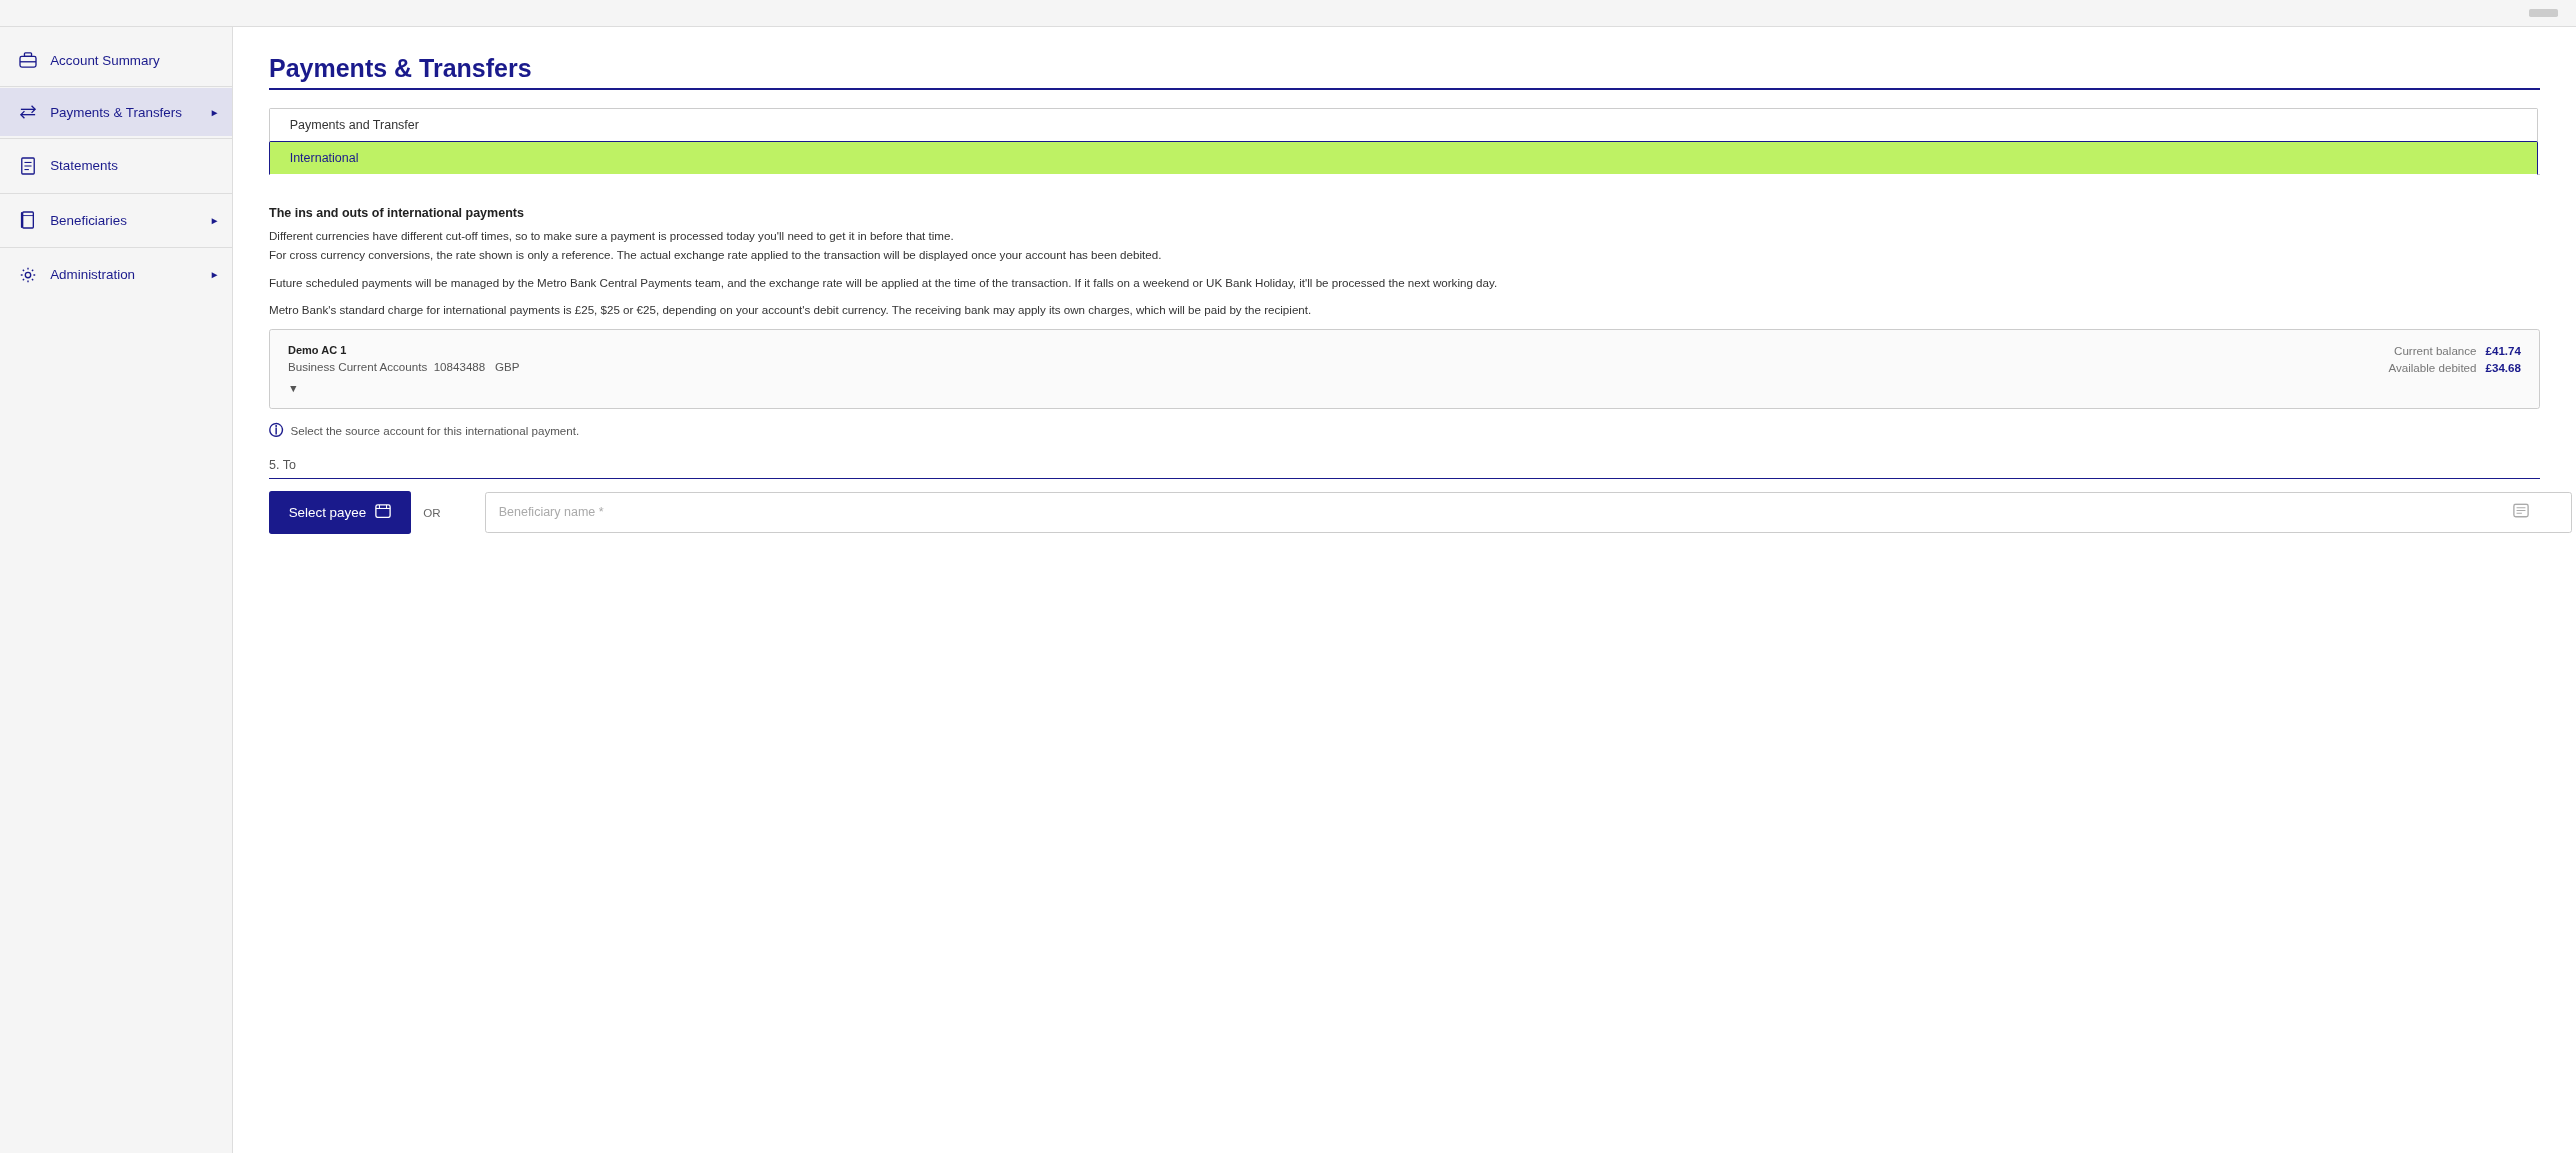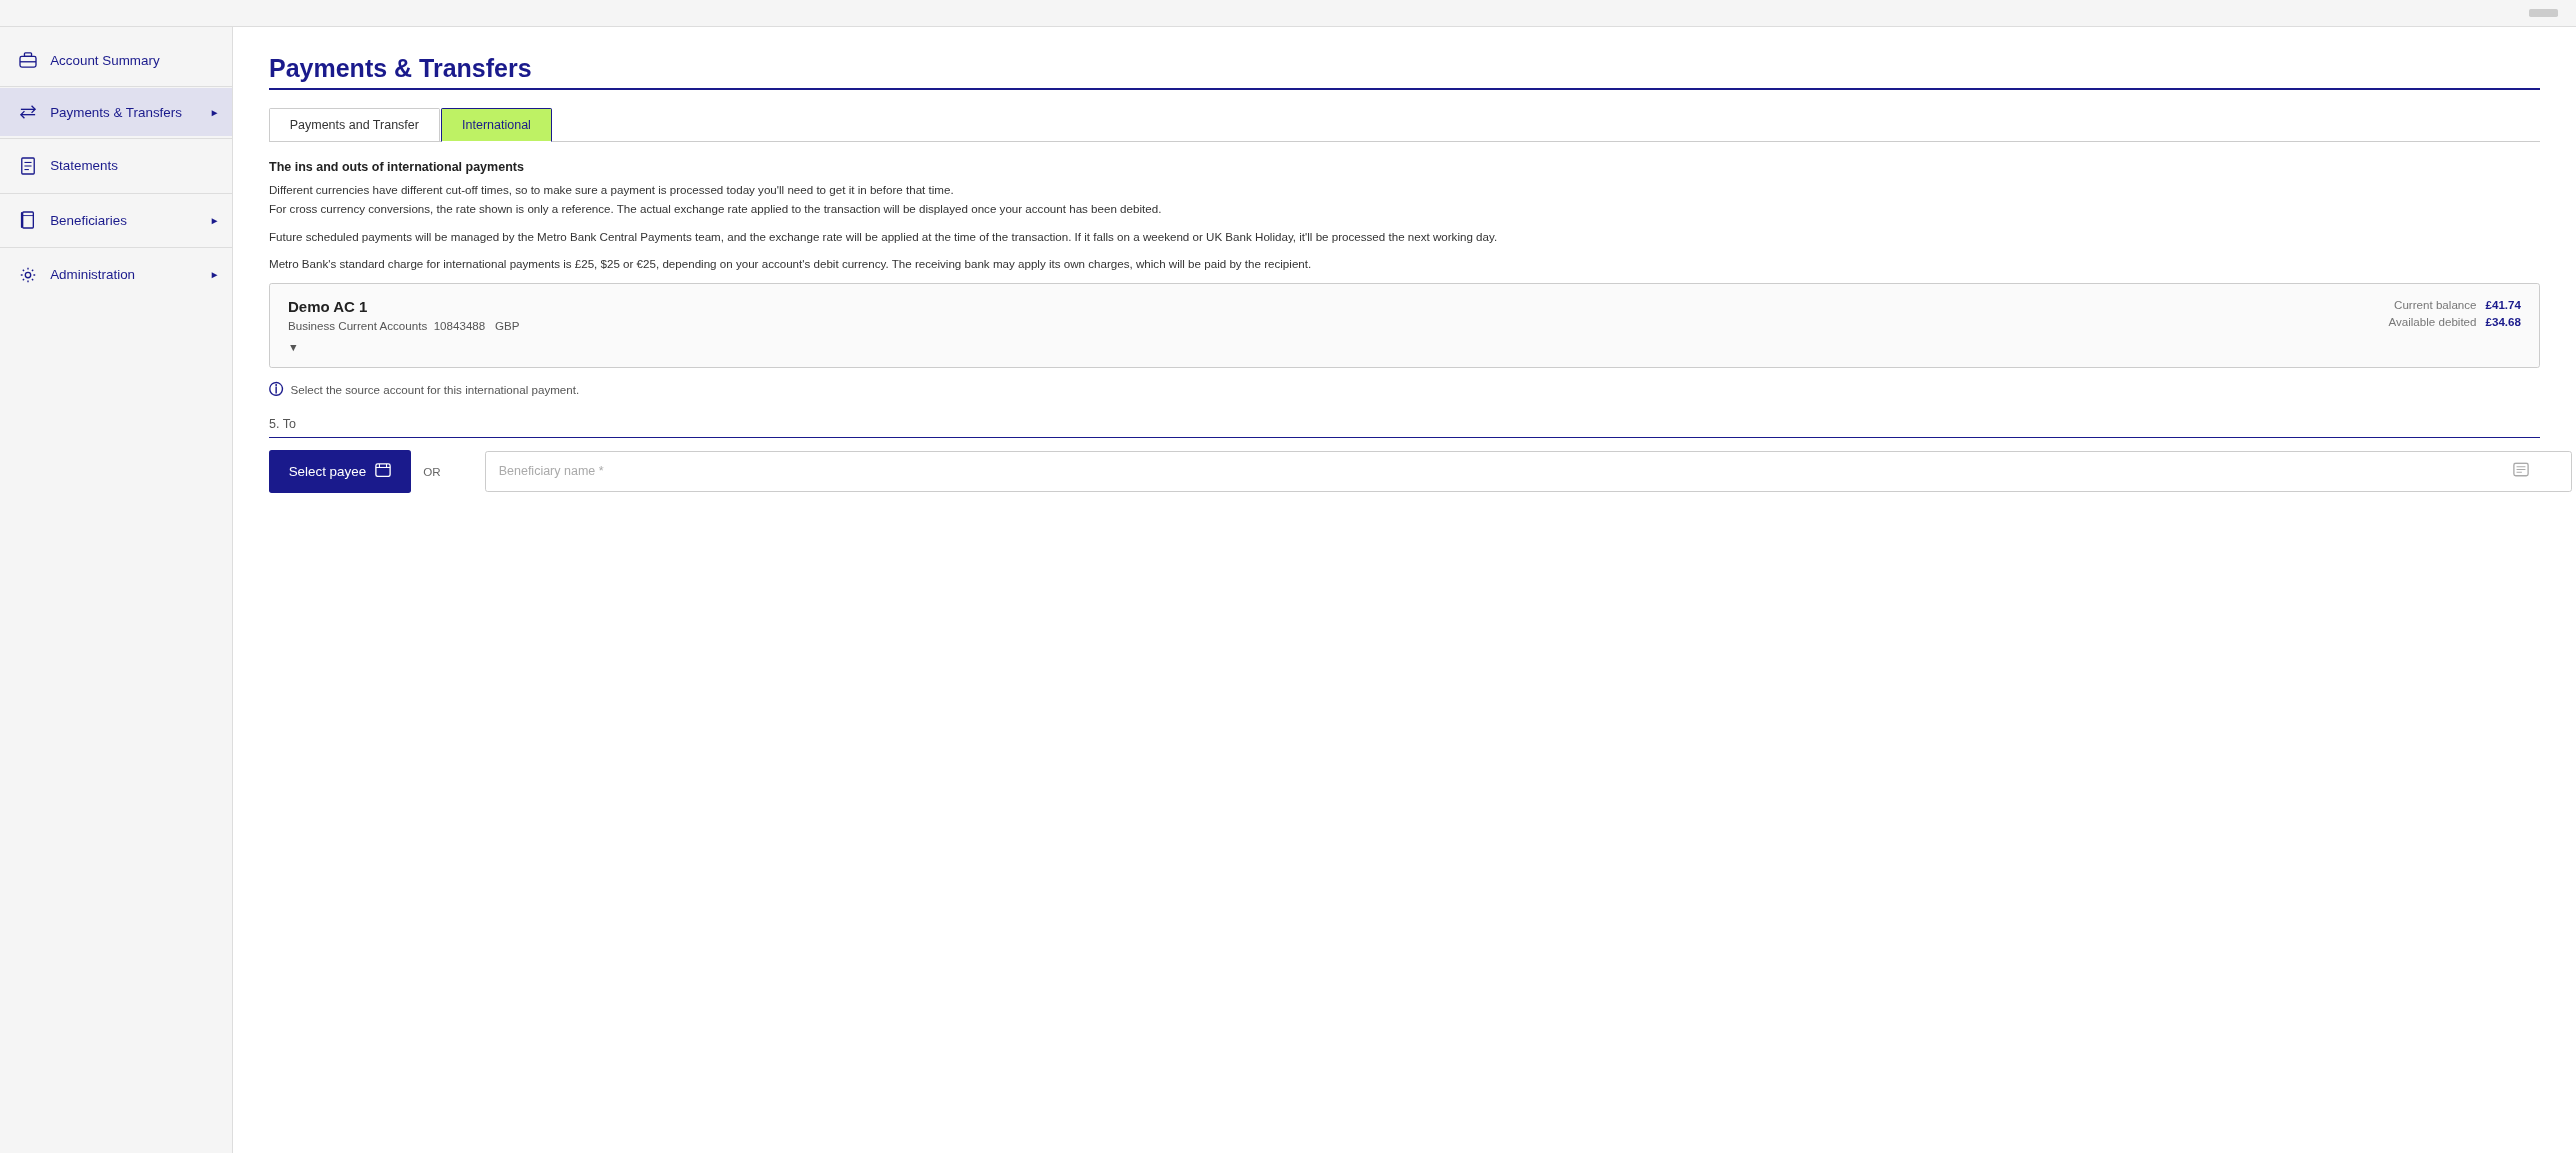--- a/index.html
+++ b/index.html
@@ -67,21 +67,22 @@
     }
     .page-title-divider {
       height: 1.8px;
       background: #1a1a8c;
       margin-bottom: 18px;
     }
     
     .tabs {
       display: flex;
       border-bottom: 0.9px solid #ccc;
-      margin-bottom: 18px;
+      margin-bottom: 31px;
+      flex-direction: column;
     }
     .tab {
       padding: 9px 19.7px;
       cursor: pointer;
       border: 0.9px solid #ccc;
       border-bottom: none;
       background: #fff;
       color: #333;
       font-size: 12.5px;
       margin-right: 1.8px;
@@ -122,21 +123,21 @@
       border-radius: 2.7px;
       padding: 14.3px 18px;
       background: #fafafa;
       display: flex;
       justify-content: space-between;
       align-items: flex-start;
       margin-bottom: 12.5px;
     }
     .account-card-left .account-name {
       font-weight: 600;
-      font-size: 15px;
+      font-size: 11px;
       color: #222;
       margin-bottom: 3.6px;
     }
     .account-card-left .account-details {
       font-size: 11.6px;
       color: #555;
     }
     .account-card-left .dropdown-arrow {
       margin-top: 9px;
       font-size: 10.7px;

